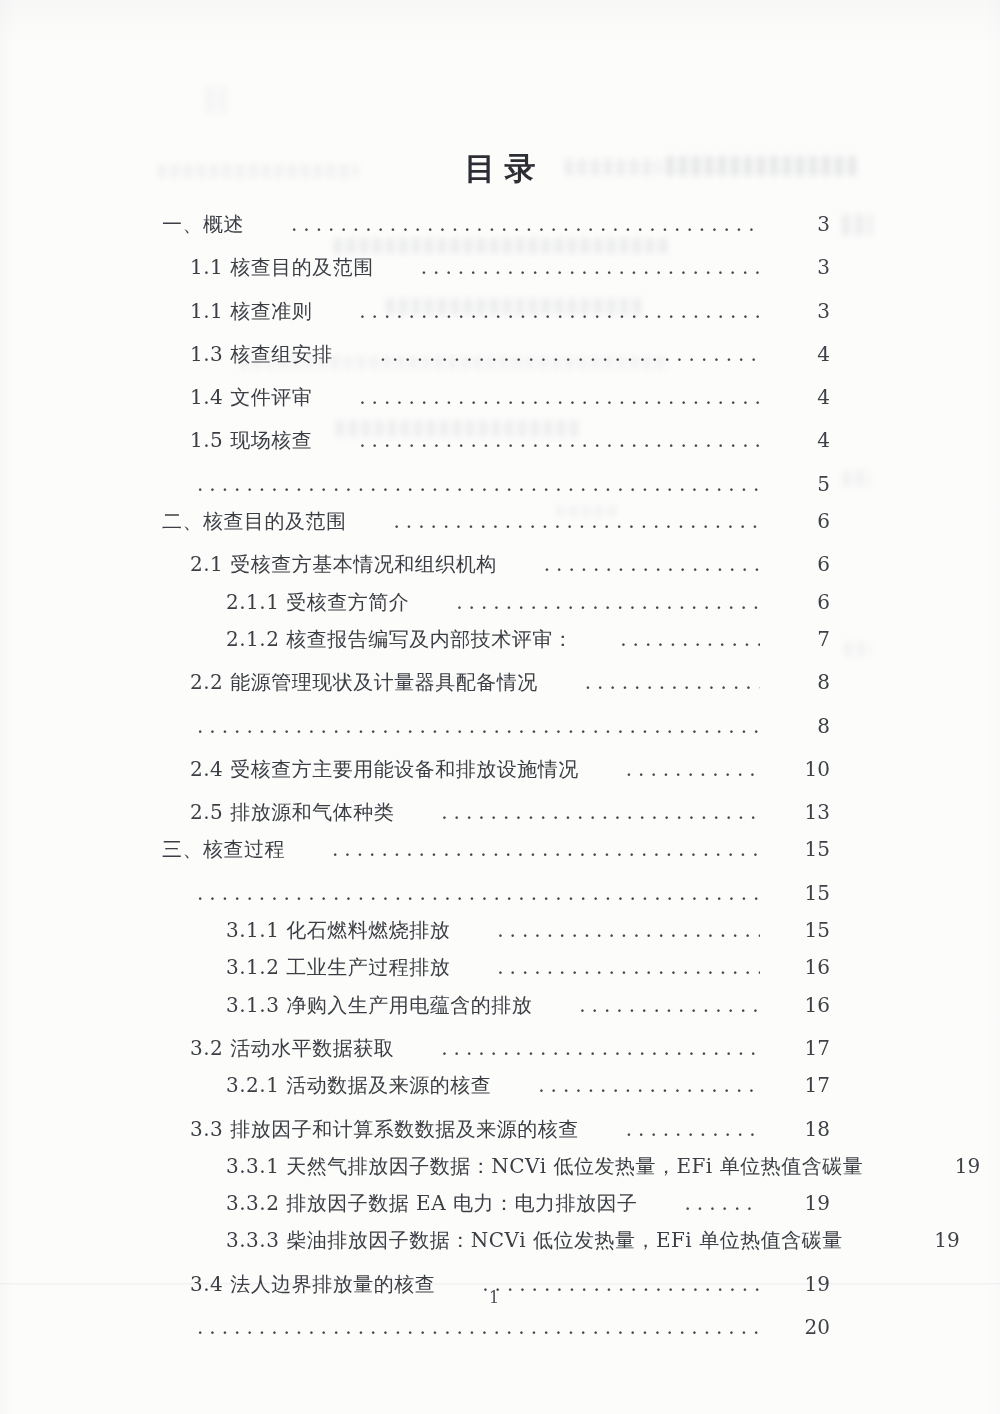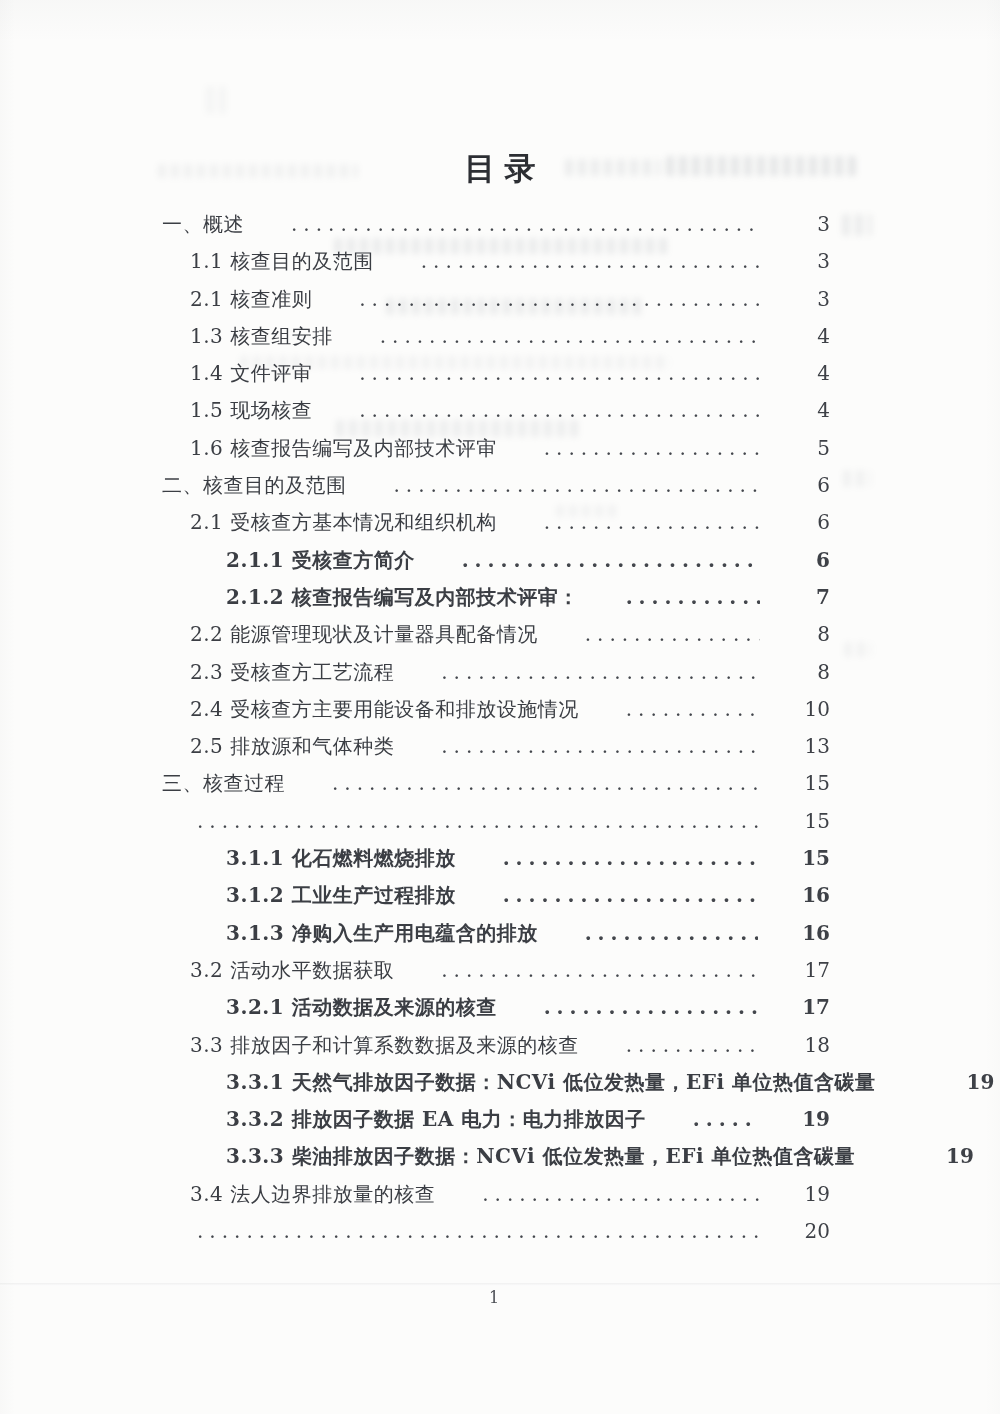--- a/index.html
+++ b/index.html
@@ -49,22 +49,22 @@
   }
   .row {
     display: flex;
     align-items: baseline;
     height: 37.3px;
     line-height: 37.3px;
     font-size: 20px;
     white-space: nowrap;
     gap: 40px;
   }
-  .row.lvl2 { padding-left: 28px; }
-  .row.lvl3 { padding-left: 64px; font-weight: bold; }
+  .row.lvl2 { padding-left: 28px; margin-top: 6px; }
+  .row.lvl3 { padding-left: 64px; }
   .row .t {
     flex: 0 0 auto;
     letter-spacing: 0.5px;
   }
   .row .dots {
     flex: 1 1 auto;
     min-width: 0;
     overflow: hidden;
     letter-spacing: 6px;
     margin: 0 4px 0 7px;
@@ -131,41 +131,40 @@
         <span class="t">一、概述</span>
         <span class="dots">................................................................................................................................................................</span>
         <span class="pg">3</span>
       </div>
       <div class="row lvl2">
         <span class="t">1.1 核查目的及范围</span>
         <span class="dots">................................................................................................................................................................</span>
         <span class="pg">3</span>
       </div>
       <div class="row lvl2">
-        <span class="t">2.1 核查准则</span>
+        <span class="t">1.1 核查准则</span>
         <span class="dots">................................................................................................................................................................</span>
         <span class="pg">3</span>
       </div>
       <div class="row lvl2">
         <span class="t">1.3 核查组安排</span>
         <span class="dots">................................................................................................................................................................</span>
         <span class="pg">4</span>
       </div>
       <div class="row lvl2">
         <span class="t">1.4 文件评审</span>
         <span class="dots">................................................................................................................................................................</span>
         <span class="pg">4</span>
       </div>
       <div class="row lvl2">
         <span class="t">1.5 现场核查</span>
         <span class="dots">................................................................................................................................................................</span>
         <span class="pg">4</span>
       </div>
       <div class="row lvl2">
-        <span class="t">1.6 核查报告编写及内部技术评审</span>
         <span class="dots">................................................................................................................................................................</span>
         <span class="pg">5</span>
       </div>
       <div class="row lvl1">
         <span class="t">二、核查目的及范围</span>
         <span class="dots">................................................................................................................................................................</span>
         <span class="pg">6</span>
       </div>
       <div class="row lvl2">
         <span class="t">2.1 受核查方基本情况和组织机构</span>
@@ -181,21 +180,20 @@
         <span class="t">2.1.2 核查报告编写及内部技术评审：</span>
         <span class="dots">................................................................................................................................................................</span>
         <span class="pg">7</span>
       </div>
       <div class="row lvl2">
         <span class="t">2.2 能源管理现状及计量器具配备情况</span>
         <span class="dots">................................................................................................................................................................</span>
         <span class="pg">8</span>
       </div>
       <div class="row lvl2">
-        <span class="t">2.3 受核查方工艺流程</span>
         <span class="dots">................................................................................................................................................................</span>
         <span class="pg">8</span>
       </div>
       <div class="row lvl2">
         <span class="t">2.4 受核查方主要用能设备和排放设施情况</span>
         <span class="dots">................................................................................................................................................................</span>
         <span class="pg">10</span>
       </div>
       <div class="row lvl2">
         <span class="t">2.5 排放源和气体种类</span>

